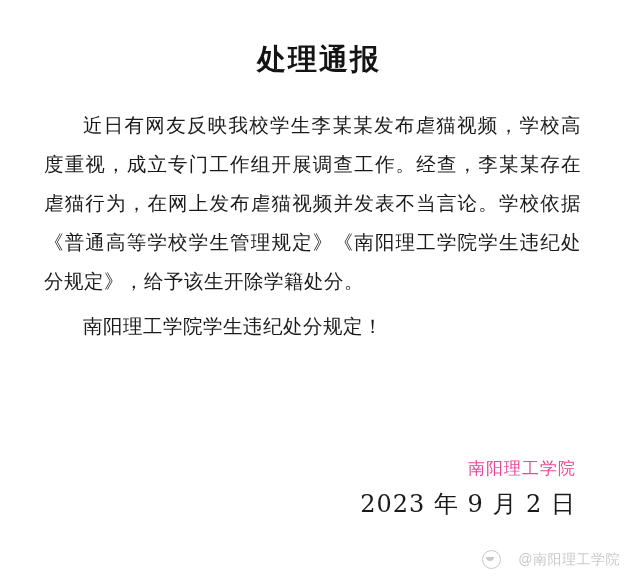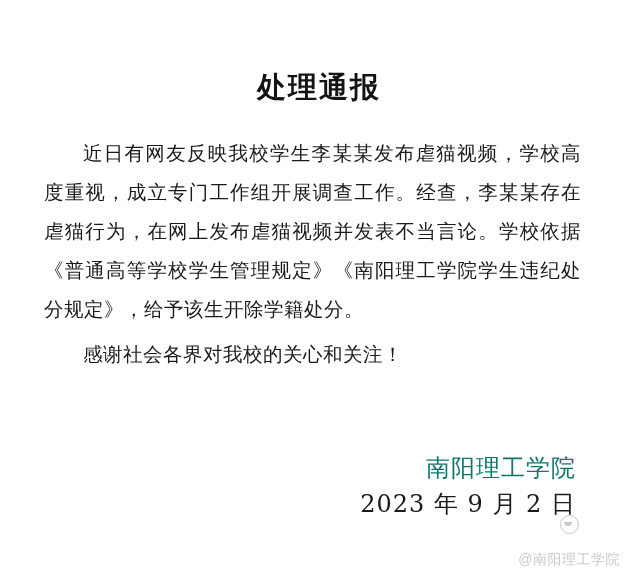--- a/index.html
+++ b/index.html
@@ -20,21 +20,21 @@
     height: 579px;
     box-sizing: border-box;
     background: #ffffff;
   }
   .doc-title {
     text-align: center;
     font-size: 29px;
     font-weight: bold;
     letter-spacing: 2px;
     margin: 0;
-    padding-top: 68px;
+    padding-top: 40px;
     color: #141414;
     font-family: "DejaVu Serif", "Liberation Serif", serif;
   }
   .body-block {
     padding: 26px 44px 0 44px;
   }
   .para {
     font-size: 19.5px;
     line-height: 39px;
     text-align: justify;
@@ -47,42 +47,41 @@
   .para-thanks {
     margin-top: 6px;
   }
   .signature {
     position: absolute;
     right: 62px;
     top: 450px;
     text-align: right;
   }
   .sign-org {
-    font-size: 24px;
+    font-size: 17px;
     line-height: 36px;
     letter-spacing: 1px;
-    color: #0f766e;
+    color: #ec4899;
   }
   .sign-date {
     font-size: 24px;
     line-height: 36px;
     letter-spacing: 1px;
     color: #1a1a1a;
   }
   .watermark {
     position: absolute;
     right: 18px;
     bottom: 10px;
     display: flex;
     align-items: center;
     gap: 17px;
     color: #c9c9c9;
     font-size: 14px;
     font-family: "Liberation Sans", sans-serif;
-    flex-direction: column;
   }
   .weibo-eye {
     width: 17px;
     height: 17px;
     border-radius: 50%;
     border: 1.6px solid #c9c9c9;
     position: relative;
     flex: none;
   }
   .weibo-eye::before {
@@ -102,21 +101,21 @@
 </style>
 </head>
 <body>
 
 <div class="page">
 
   <h1 class="doc-title">处理通报</h1>
 
   <div class="body-block">
     <p class="para">近日有网友反映我校学生李某某发布虐猫视频，学校高度重视，成立专门工作组开展调查工作。经查，李某某存在虐猫行为，在网上发布虐猫视频并发表不当言论。学校依据《普通高等学校学生管理规定》《南阳理工学院学生违纪处分规定》，给予该生开除学籍处分。</p>
-    <p class="para para-thanks">感谢社会各界对我校的关心和关注！</p>
+    <p class="para para-thanks">南阳理工学院学生违纪处分规定！</p>
   </div>
 
   <div class="signature">
     <div class="sign-org">南阳理工学院</div>
     <div class="sign-date">2023 年 9 月 2 日</div>
   </div>
 
   <div class="watermark">
     <span class="weibo-eye"></span>
     <span class="wm-text">@南阳理工学院</span>

